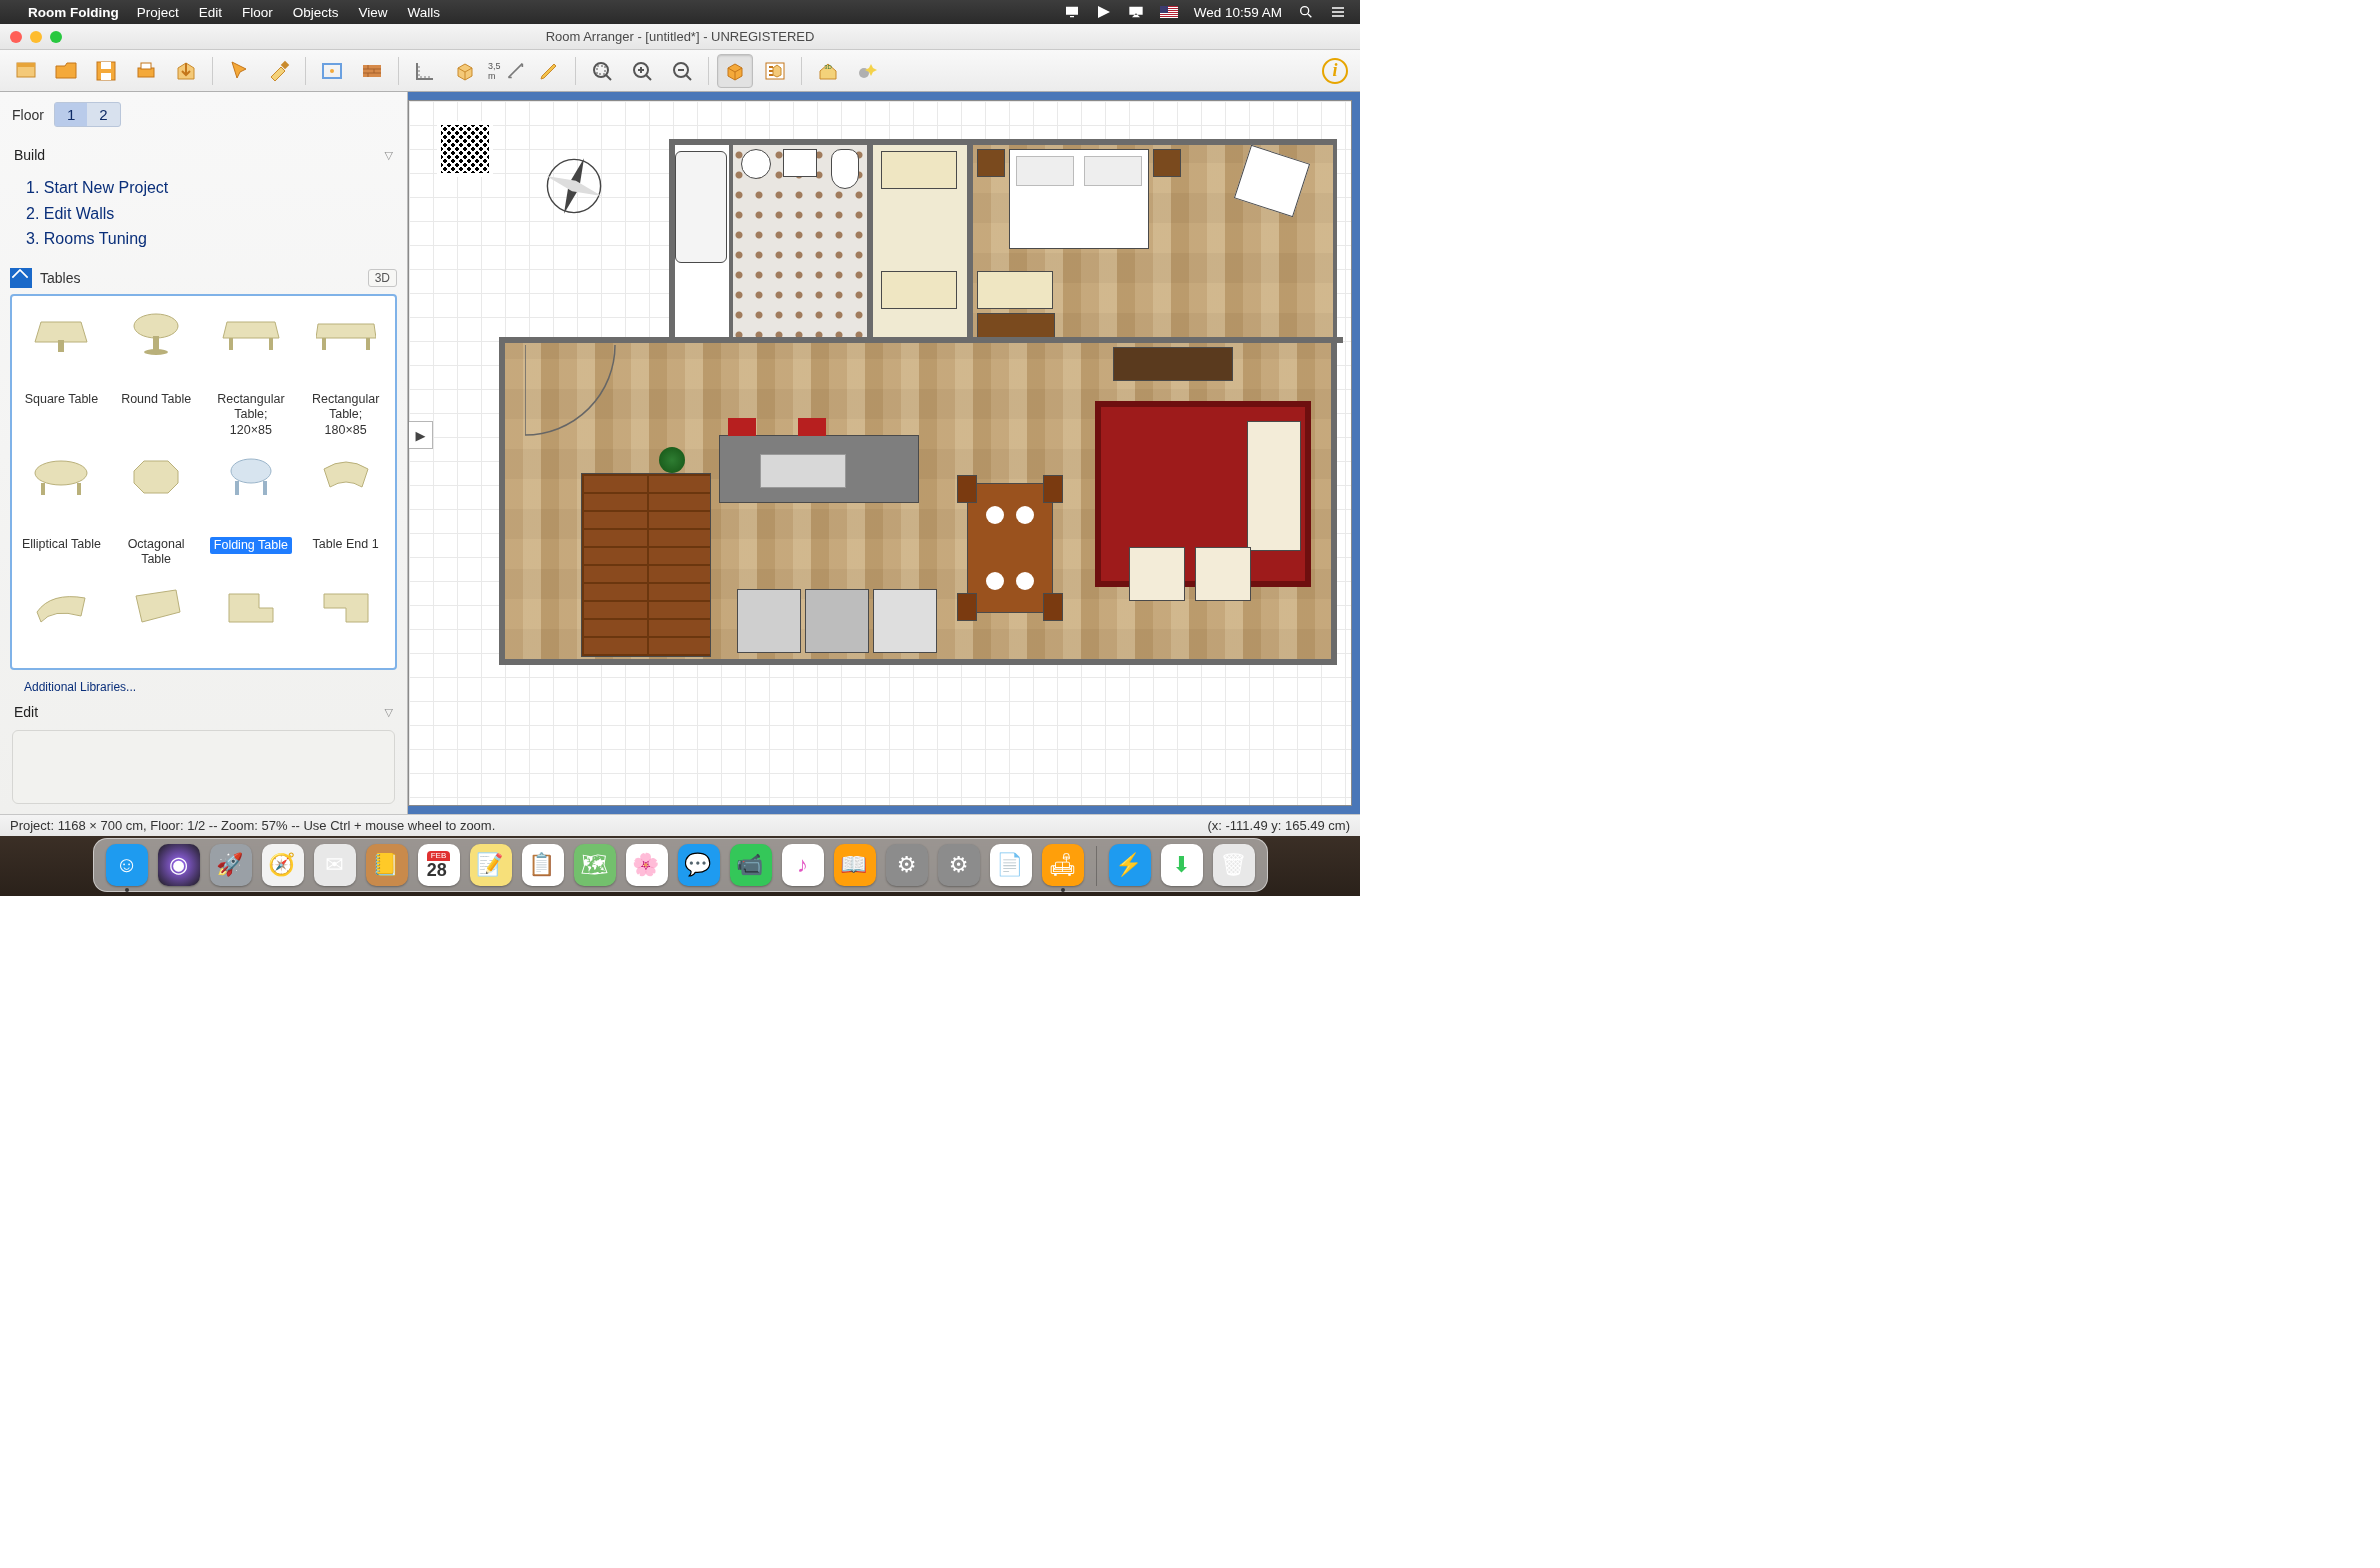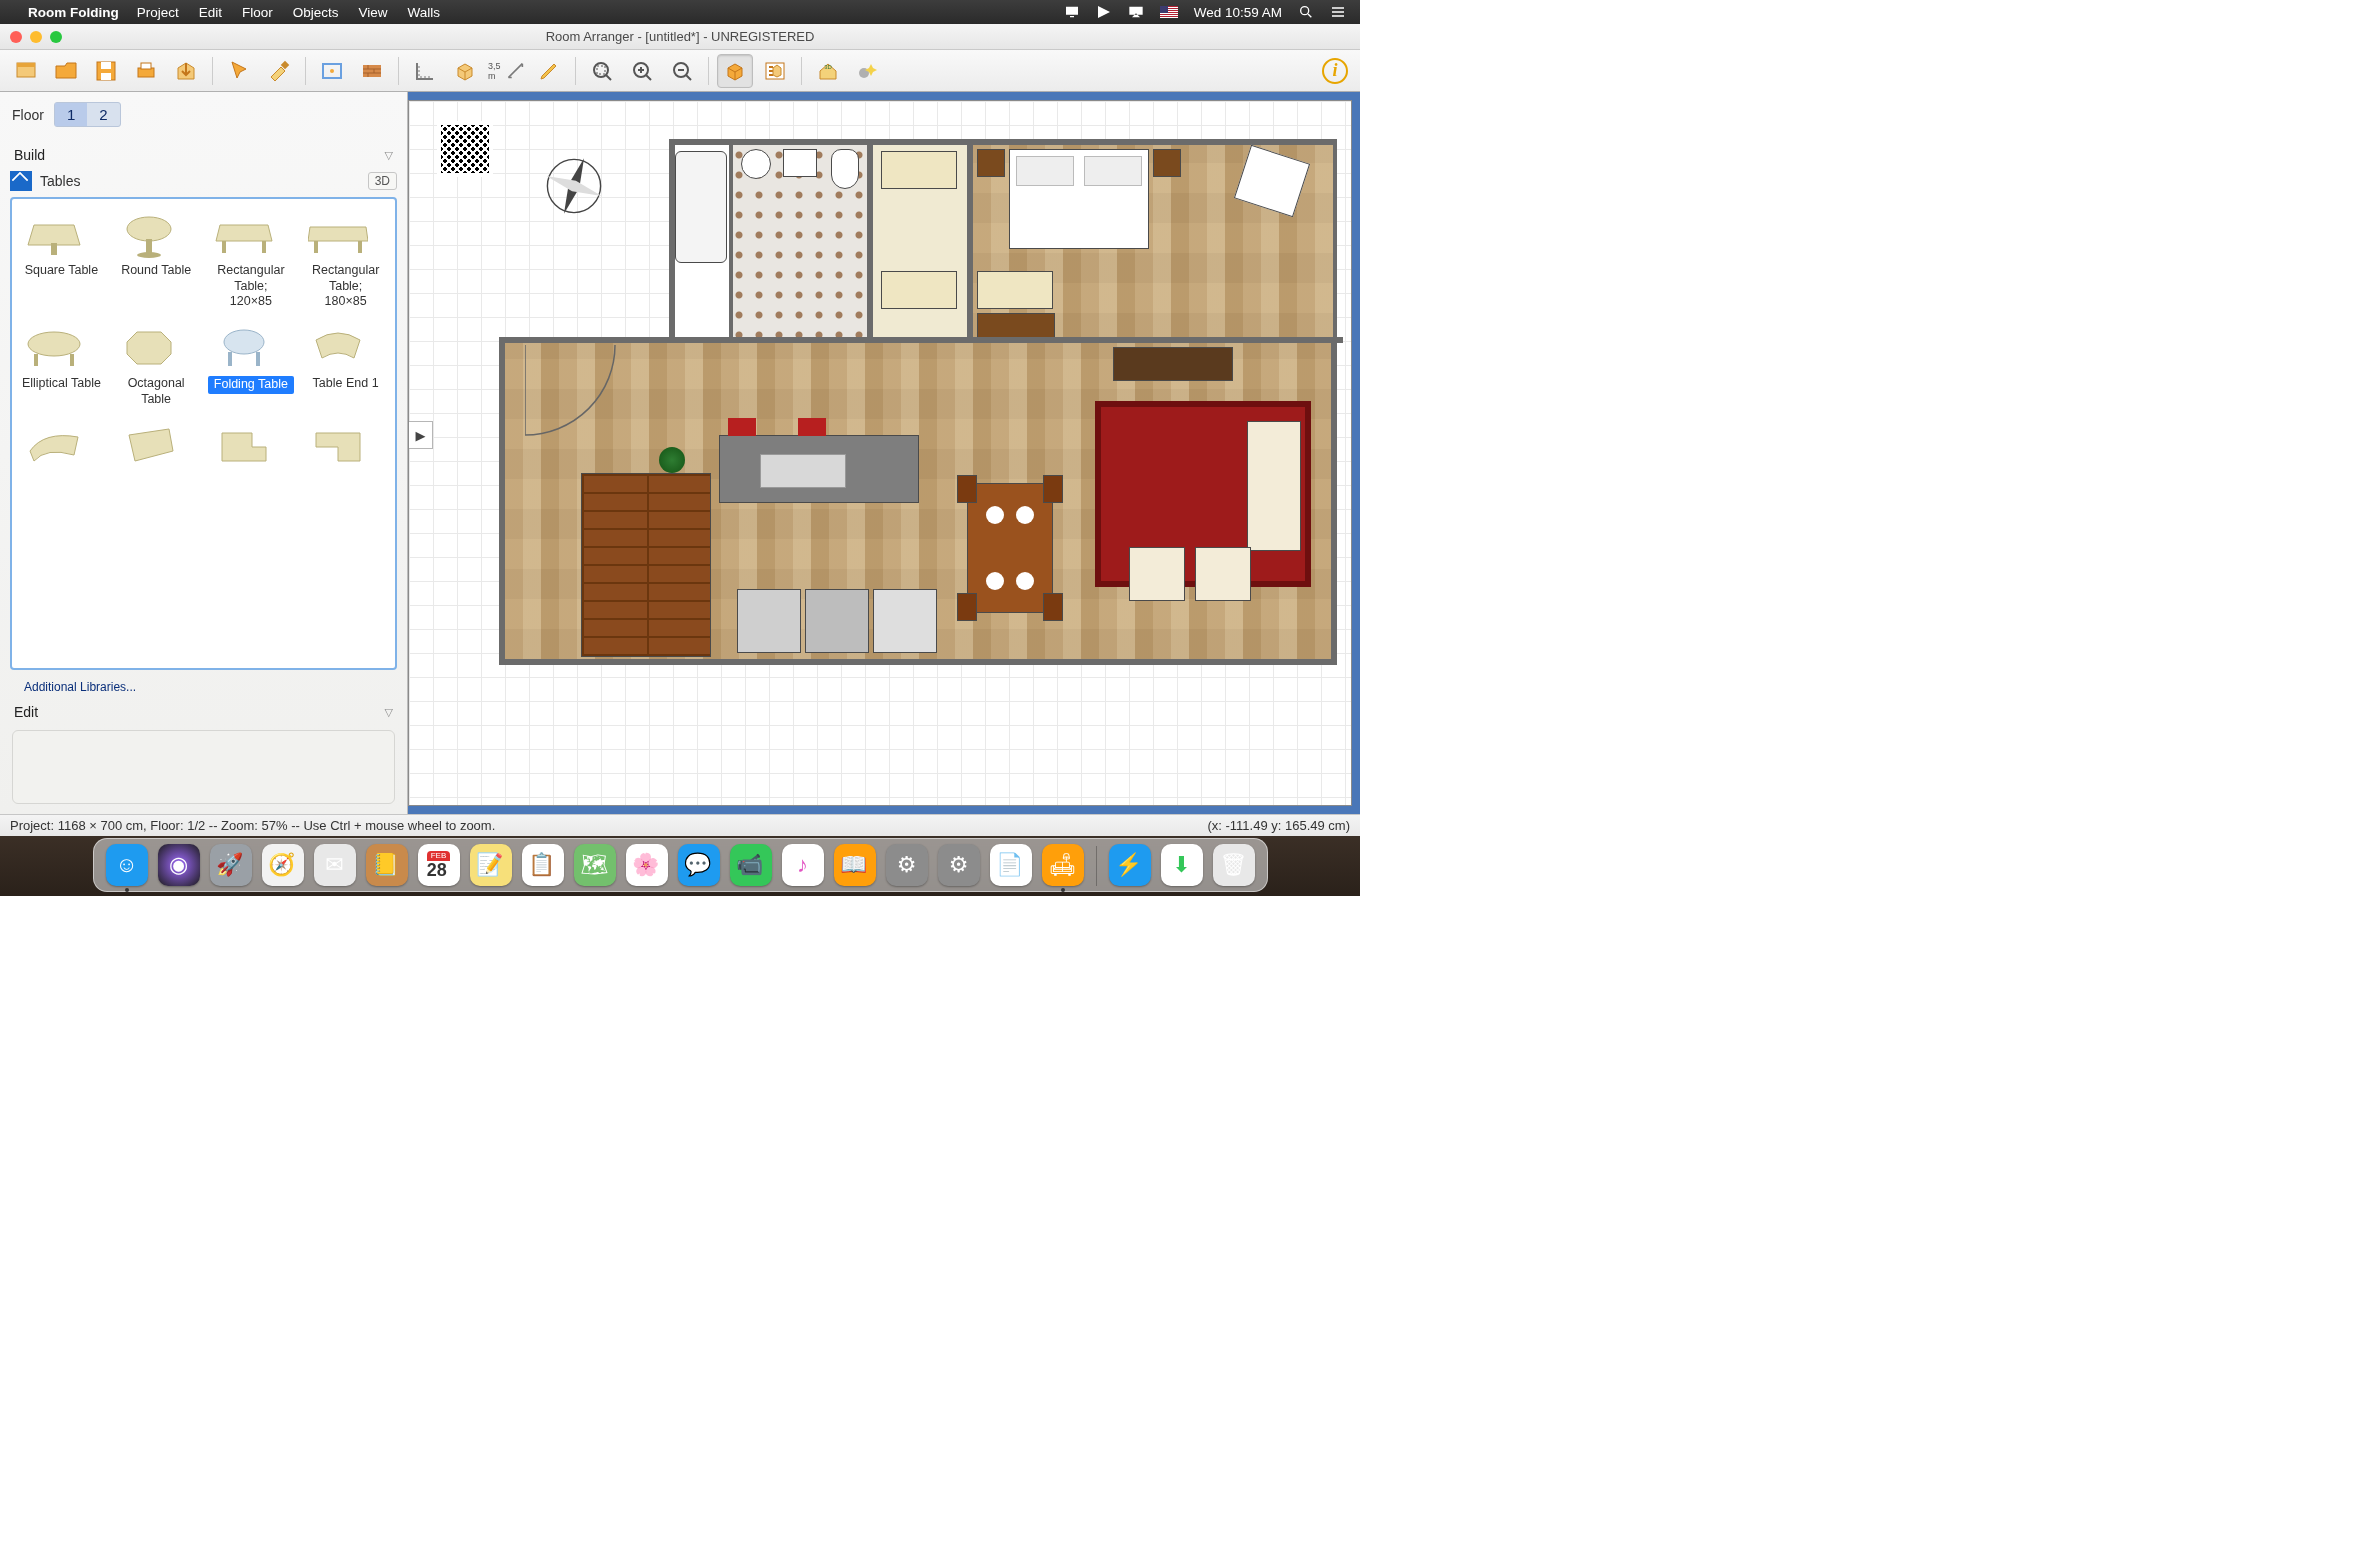--- a/index.html
+++ b/index.html
@@ -43,21 +43,21 @@
 .sechdr .tri { color:#8a8a8a; font-size:11px; }
 .buildlist { padding: 6px 16px 14px 16px; color: #0a2f7a; font-size: 16px; line-height: 1.6; }
 .buildlist div { cursor: default; }
 
 .catrow { display: flex; align-items: center; gap: 8px; margin: 2px 0 6px 0; }
 .caticon { width: 22px; height: 20px; background:#1a69c9; position: relative; }
 .caticon::after { content:""; position:absolute; left:4px; top:3px; width:10px; height:10px; border:2px solid #fff; border-bottom:none; border-right:none; border-radius: 2px 0 0 0; transform: rotate(45deg); }
 .badge3d { margin-left:auto; border:1px solid #c6c6c6; border-radius:3px; padding:1px 6px; font-size:12px; background:#f7f7f5; color:#555; }
 
 .gallery { flex: 1; border: 2px solid #7fb2e8; background:#fff; border-radius: 4px; padding: 6px 4px; overflow-y: auto; display: grid; grid-template-columns: repeat(4, 1fr); grid-auto-rows: min-content; column-gap: 4px; row-gap: 6px; }
-.gitem { display:flex; flex-direction:column; text-align:center; font-size: 12.5px; line-height: 1.25; color:#333; padding: 2px; border-radius: 3px; }
+.gitem { display:flex; flex-direction:column; align-items:center; text-align:center; font-size: 12.5px; line-height: 1.25; color:#333; padding: 2px; border-radius: 3px; gap: 32px; }
 .gitem .thumb { width: 72px; height: 56px; display:flex; align-items:center; justify-content:center; }
 .gitem.sel span.lbl { background:#1f7dff; color:#fff; padding: 1px 4px; border-radius: 2px; }
 .thumb svg { width: 60px; height: 48px; }
 
 .addlib { color:#0a2f7a; font-size: 12px; padding: 10px 14px 4px 14px; }
 .editbox { height: 74px; border: 1px solid #d6d6d3; border-radius: 6px; background:#f2f2ef; margin: 4px 2px 2px 2px; }
 
 
 .viewport { flex: 1; background: #4a77b8; display:flex; padding: 8px 8px 8px 0; position: relative; }
 .canvaswrap { flex:1; background:#fff; border:1px solid #8a8a8a; position: relative; overflow: hidden; }
@@ -268,20 +268,25 @@
       <span>Floor</span>
       <div class="floortabs">
         <span class="ftab sel">1</span>
         <span class="ftab">2</span>
       </div>
     </div>
 
     <div class="sechdr">
       <span>Build</span>
       <span class="tri">▽</span>
+    </div>
+    <div class="buildlist">
+      <div>1. Start New Project</div>
+      <div>2. Edit Walls</div>
+      <div>3. Rooms Tuning</div>
     </div>
 
     <div class="catrow">
       <span class="caticon"></span>
       <span>Tables</span>
       <span class="badge3d">3D</span>
     </div>
 
     <div class="gallery" id="gallery">
         <div class="gitem">

